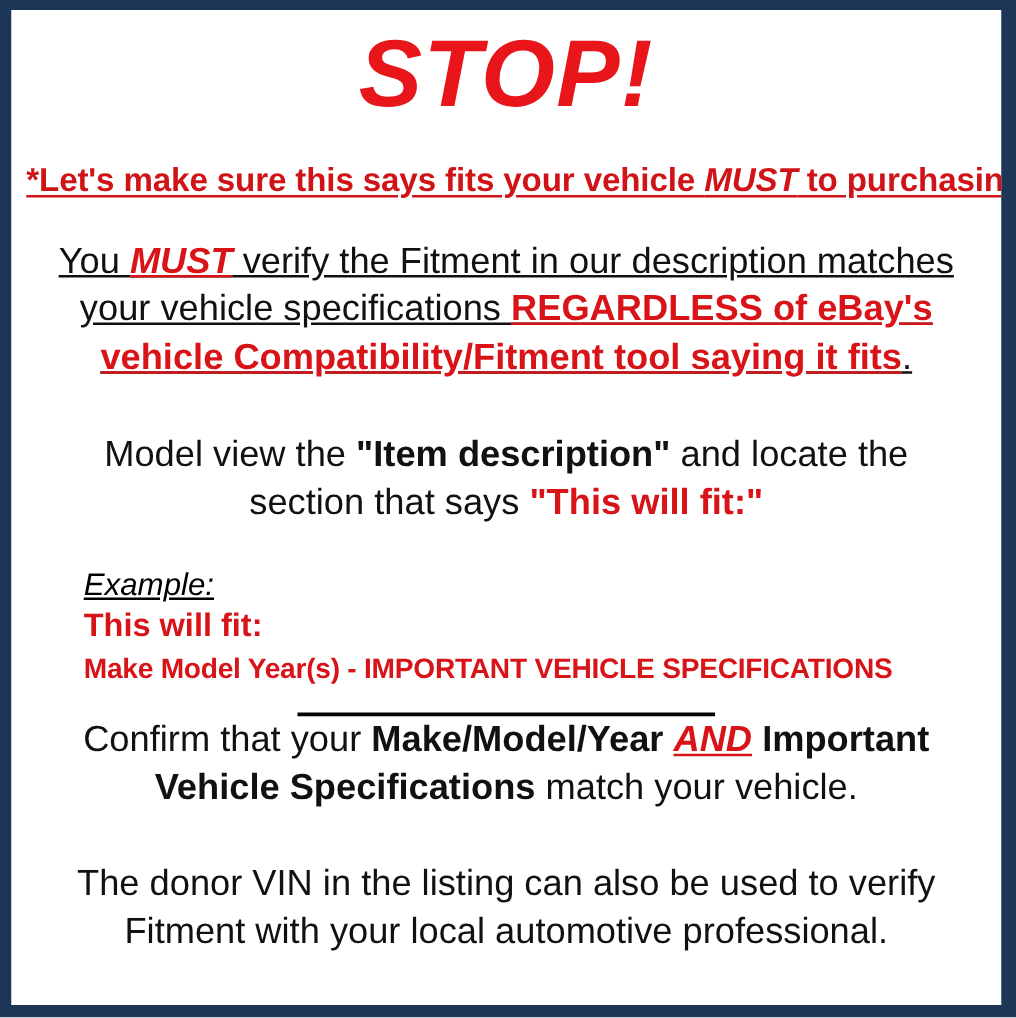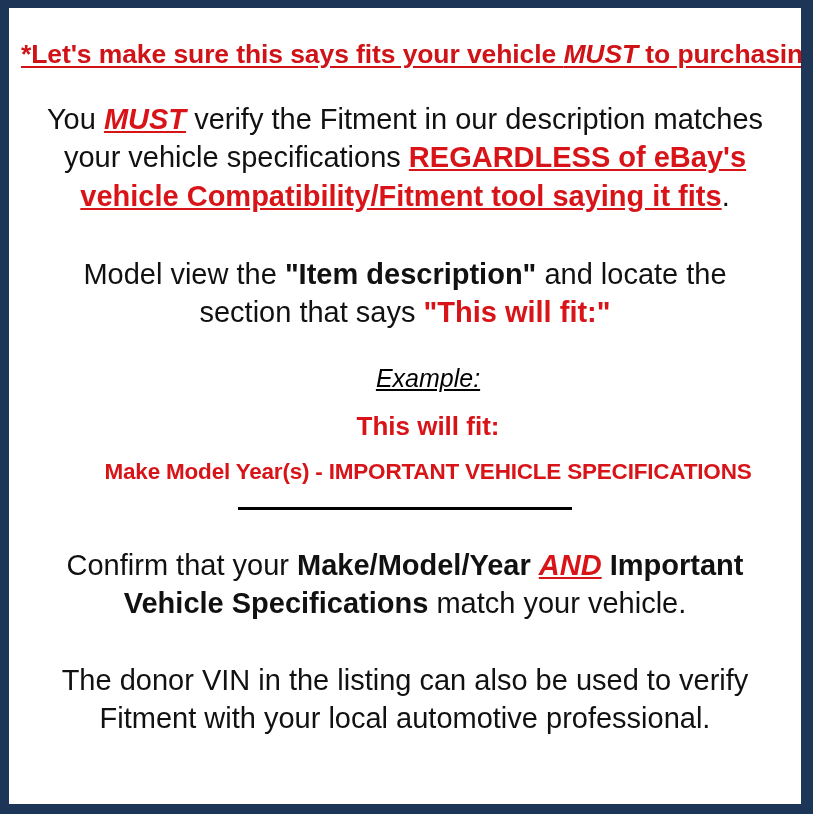--- a/index.html
+++ b/index.html
@@ -60,23 +60,23 @@
 
   
   .para {
     font-size: 29px;
     line-height: 1.32;
     color: #111111;
     margin: 0;
     padding: 0 18px;
   }
 
-  .block-must { margin-top: 30px; }
+  .block-must { margin-top: 30px; text-decoration: underline; }
   .block-view { margin-top: 40px; }
-  .block-confirm { margin-top: 36px; }
+  .block-confirm { }
   .block-vin { margin-top: 39px; }
 
   .red        { color: #d81419; }
   .b          { font-weight: bold; }
   .redbu {
     color: #d81419;
     font-weight: bold;
     text-decoration: underline;
     text-underline-offset: 2px;
   }
@@ -84,63 +84,64 @@
     color: #d81419;
     font-weight: bold;
     font-style: italic;
     text-decoration: underline;
     text-underline-offset: 2px;
   }
 
   
   .example-wrap {
     margin-top: 33px;
-    text-align: center;
+    text-align: left;
     padding-left: 46px;
   }
   .example-label {
     font-size: 25px;
     font-style: italic;
     color: #000000;
     text-decoration: underline;
     text-underline-offset: 2px;
     line-height: 1.15;
   }
   .example-fit {
     font-size: 26px;
     font-weight: bold;
     color: #d81419;
     line-height: 1.25;
-    margin-top: 17px;
+    margin-top: 1px;
   }
   .example-spec {
     font-size: 22.5px;
     font-weight: bold;
     color: #d81419;
-    margin-top: 16px;
+    margin-top: 5px;
     letter-spacing: -0.2px;
   }
 
   .divider-row {
     margin-top: 22px;
     display: flex;
     justify-content: center;
   }
   .divider {
     width: 334px;
     height: 3px;
     background: #000000;
   }
 </style>
 </head>
 <body>
 
 <div class="notice-card">
   <div class="inner">
 
+    <div class="stop-title">STOP!</div>
 
     <div class="subheadline">
       <span>*Let's make sure this says fits your vehicle </span><span class="it">MUST</span><span> to purchasing*</span>
     </div>
 
     <p class="para block-must">
       <span>You </span><span class="redbiu">MUST</span><span> verify the Fitment in our description matches your vehicle specifications </span><span class="redbu">REGARDLESS of eBay's vehicle Compatibility/Fitment tool saying it fits</span><span>.</span>
     </p>
 
     <p class="para block-view">

